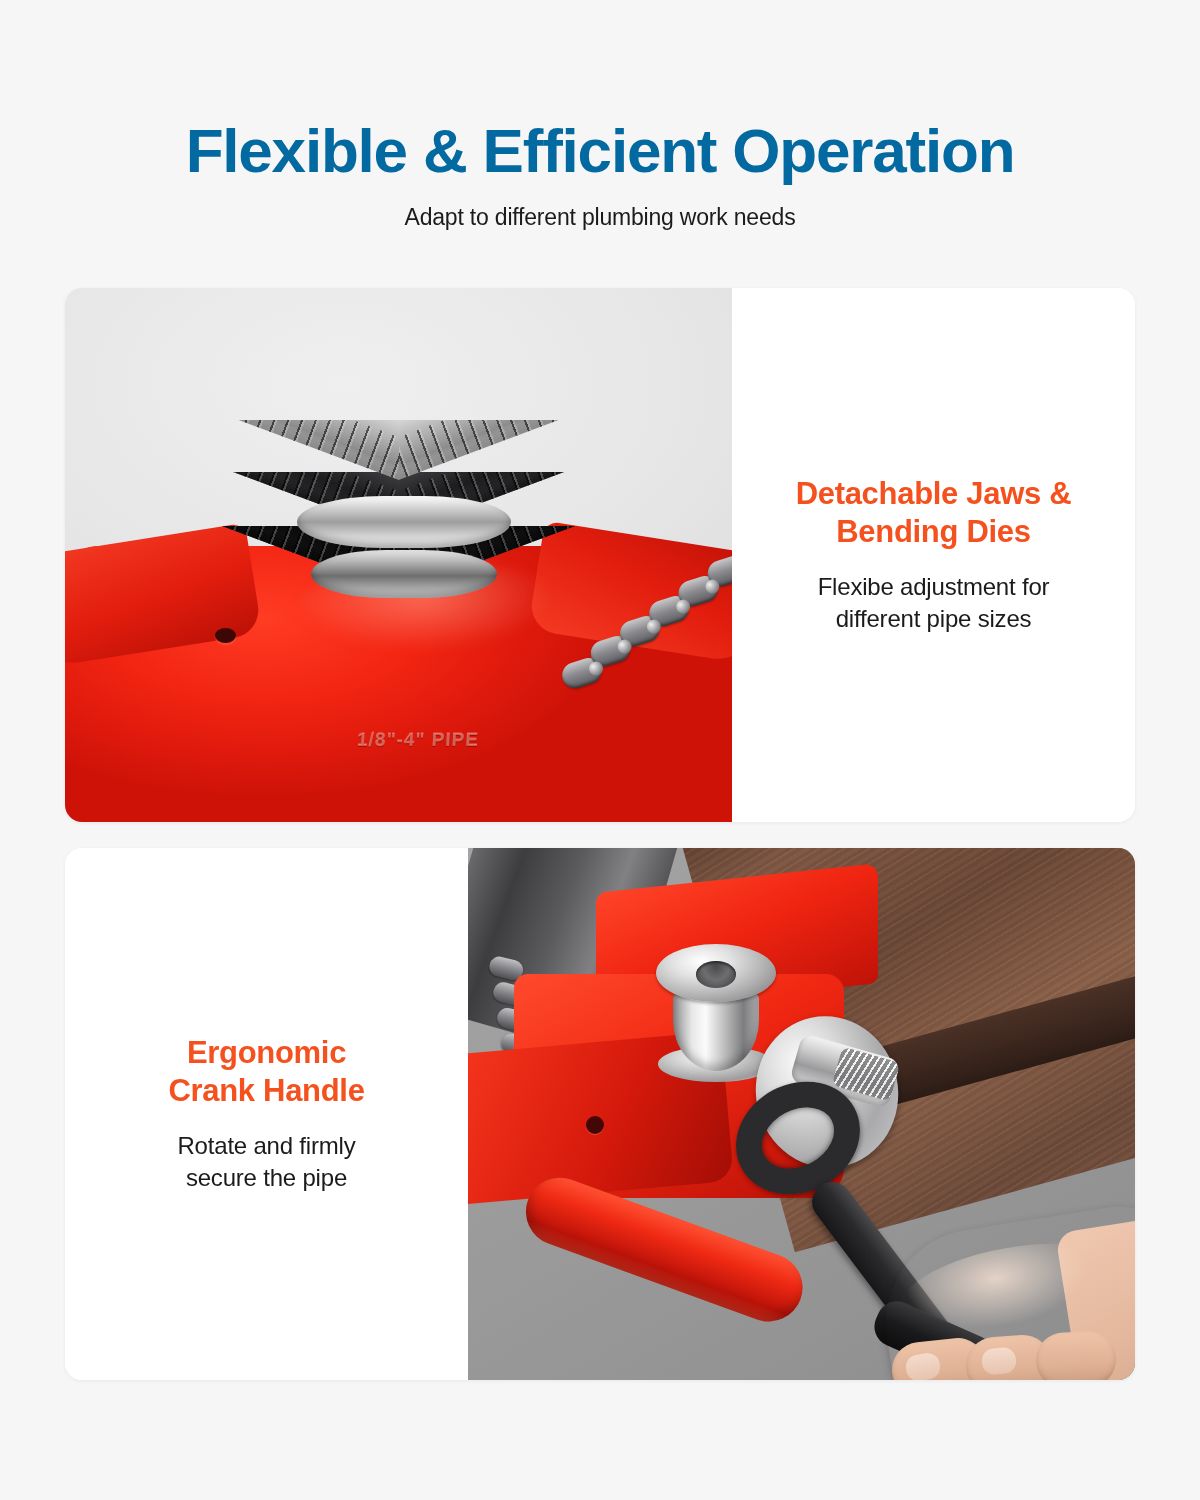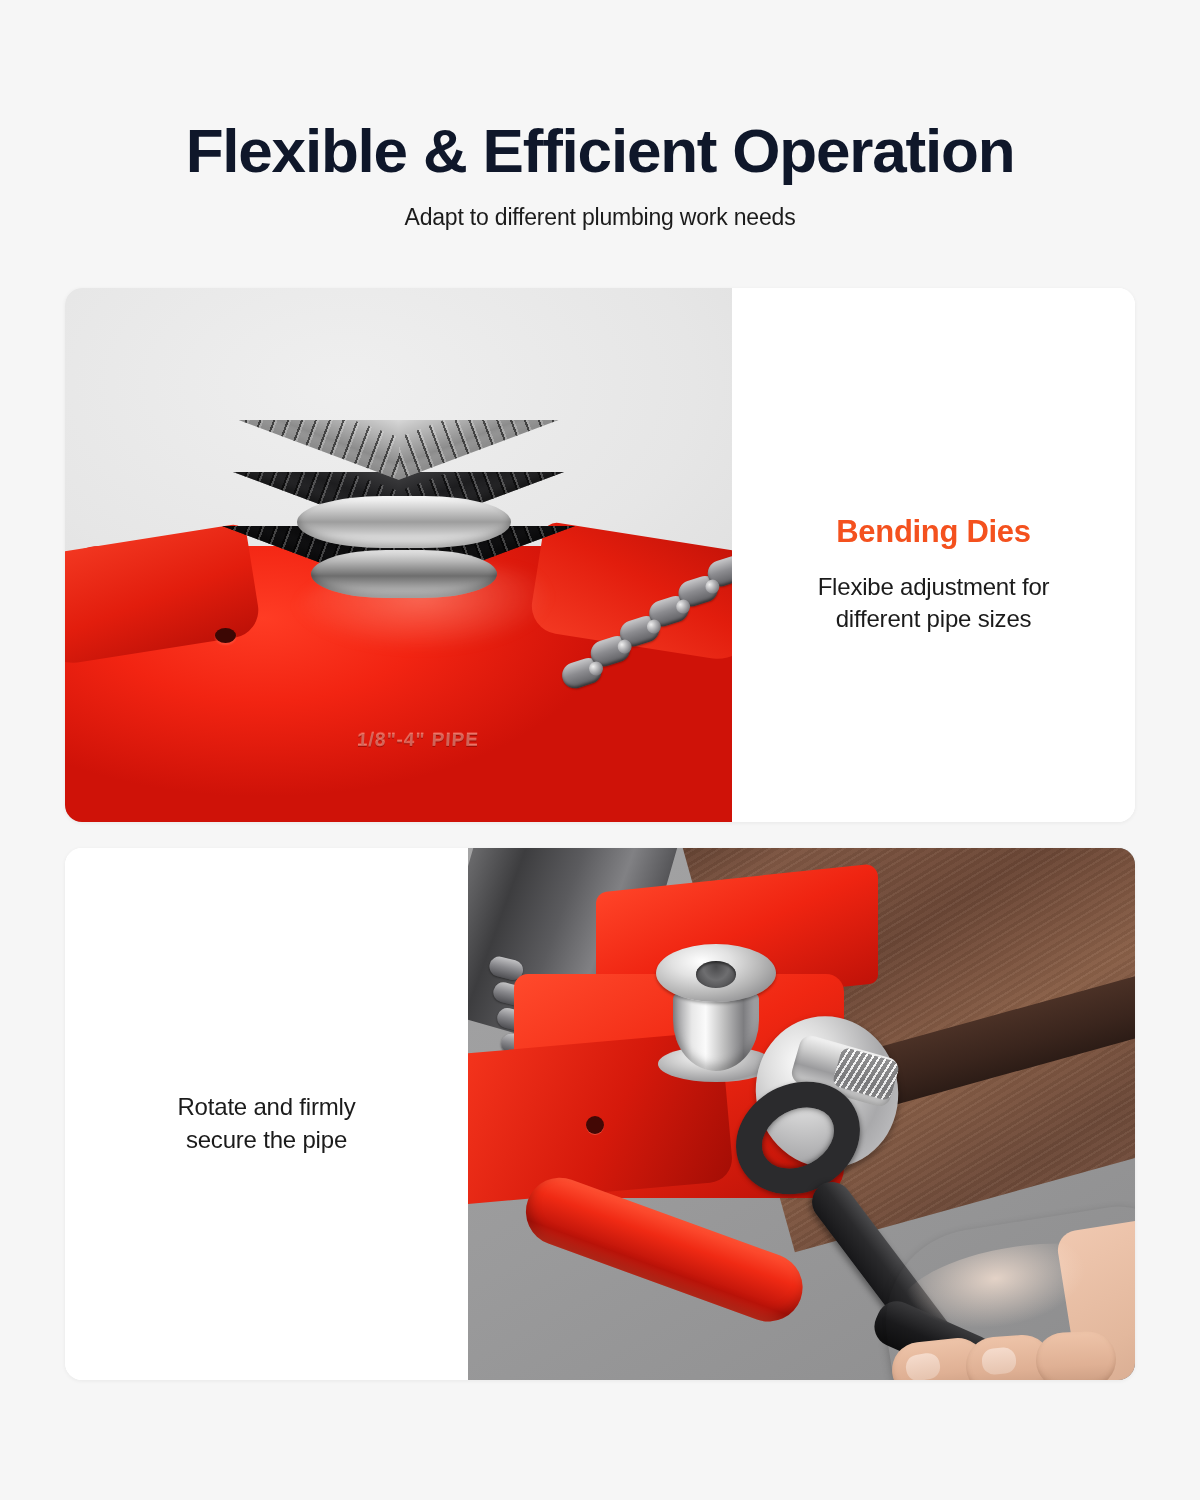--- a/index.html
+++ b/index.html
@@ -10,21 +10,21 @@
     -webkit-font-smoothing:antialiased;
     overflow:hidden;
   }
   .page{ position:relative; width:1200px; height:1500px; background:#f6f6f6; }
 
   
   .hdr{ position:absolute; left:0; top:0; width:1200px; text-align:center; }
   .hdr-title{
     margin-top:118px;
     font-size:62px; font-weight:700; letter-spacing:-1.2px;
-    color:#0f172a; line-height:1.06;
+    color:#0369a1; line-height:1.06;
   }
   .hdr-sub{
     margin-top:20px; font-size:23px; font-weight:400; color:#1b1b1b;
     letter-spacing:-0.2px;
   }
 
   
   .card{
     position:absolute; overflow:hidden; border-radius:17px;
     background:#ffffff;
@@ -408,36 +408,40 @@
               <div class="bar">
                 <div class="teeth"></div>
               </div>
             </div>
         </div>
 
       </div>
 
       <div class="txtpane">
         <div class="feat-title">
-          <br>
+          <span>Detachable Jaws &amp;</span><br>
           <span>Bending Dies</span>
         </div>
         <div class="feat-desc">
           <span>Flexibe adjustment for</span><br>
           <span>different pipe sizes</span>
         </div>
       </div>
 
     </div>
   </div>
 
   <div class="card" id="card-bot">
     <div class="card-inner">
 
       <div class="txtpane">
+        <div class="feat-title">
+          <span>Ergonomic</span><br>
+          <span>Crank Handle</span>
+        </div>
         <div class="feat-desc">
           <span>Rotate and firmly</span><br>
           <span>secure the pipe</span>
         </div>
       </div>
 
       <div class="photo p2">
         <div class="floor"></div>
         <div class="wood"></div>
         <div class="wood-edge"></div>

